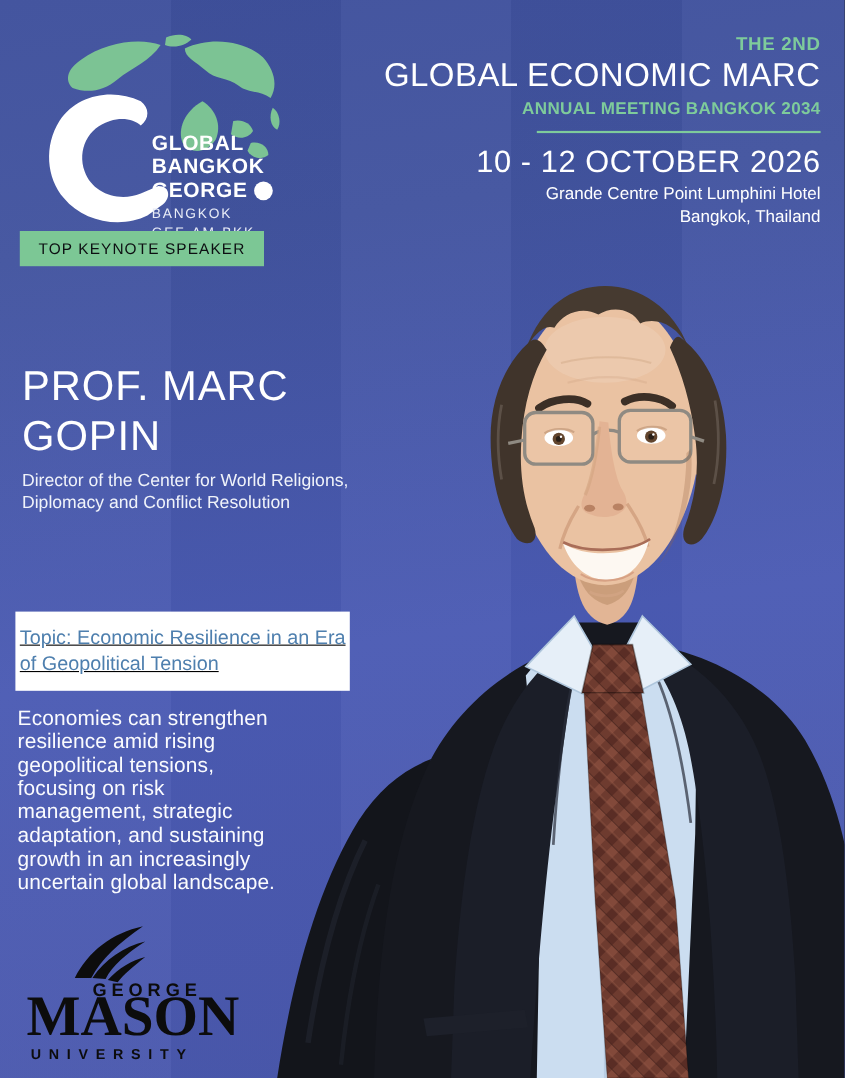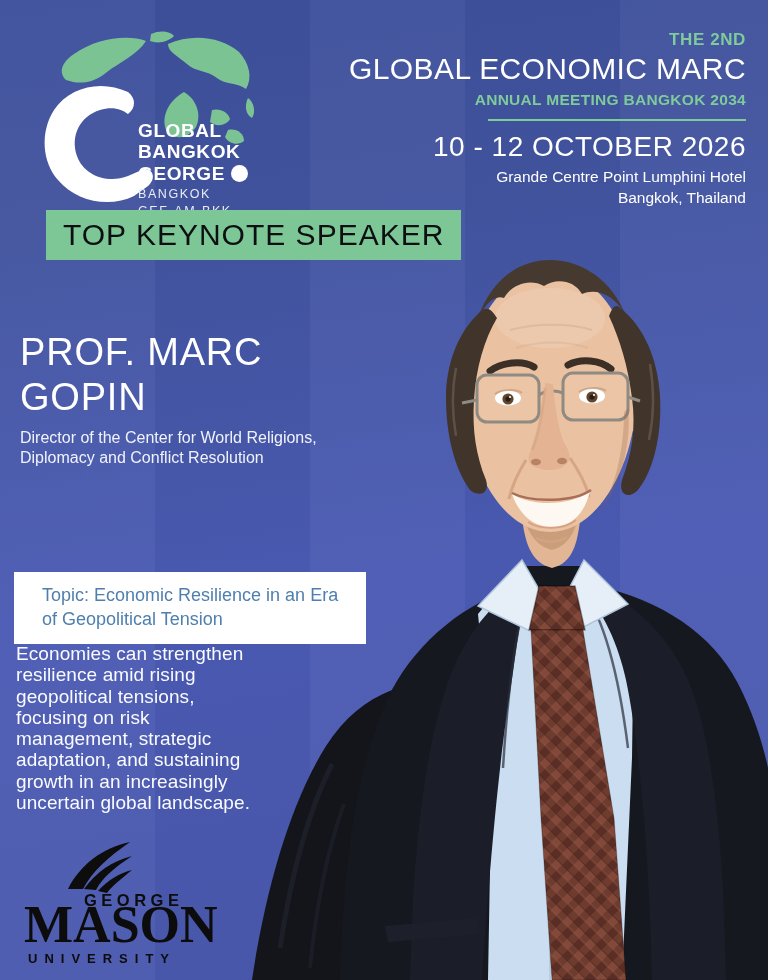--- a/index.html
+++ b/index.html
@@ -23,30 +23,30 @@
   .header-right{position:absolute;right:22px;top:30px;text-align:right;z-index:2;}
   .edition{color:#7ECB9B;font-size:17px;font-weight:600;letter-spacing:.6px;}
   .event-title{color:#fff;font-size:30px;font-weight:500;letter-spacing:.4px;margin-top:2px;}
   .event-meeting,.event-code{color:#7ECB9B;font-size:15.5px;font-weight:600;letter-spacing:.3px;line-height:1.25;}
   .event-meeting{margin-top:4px;}
   .hr-green{width:258px;border:0;border-top:2px solid #7ECB9B;margin:10px 0 10px auto;}
   .event-dates{color:#fff;font-size:28px;font-weight:500;letter-spacing:.5px;}
   .event-venue{color:#fff;font-size:15.5px;line-height:1.3;margin-top:4px;}
   
   .badge{position:absolute;left:18px;top:210px;z-index:3;background:#7CC795;color:#0D0F12;
-    font-size:30px;font-weight:500;letter-spacing:1px;padding:8px 17px;margin-left:28px;}
+    font-size:14px;font-weight:500;letter-spacing:1px;padding:8px 17px;}
   
   .speaker-name{position:absolute;left:20px;top:330px;z-index:3;color:#fff;
     font-size:38px;font-weight:400;letter-spacing:.8px;line-height:1.18;}
   .speaker-role{position:absolute;left:20px;top:428px;z-index:3;color:#F0F3FA;
     font-size:16px;line-height:1.28;}
   .session-title{position:absolute;left:20px;top:490px;z-index:3;color:#1B2248;
     font-size:19.5px;font-weight:700;letter-spacing:.2px;line-height:1.25;}
-  .topic-box{position:absolute;left:14px;top:572px;z-index:3;background:#fff;
-    padding:12px 28px;max-width:352px;}
+  .topic-box{position:absolute;left:14px;top:556px;z-index:3;background:#fff;
+    padding:12px 4px;max-width:352px;text-decoration:underline;}
   .topic-text{color:#4E7FAE;font-size:18px;font-weight:500;line-height:1.32;}
   .abstract{position:absolute;left:16px;top:643px;z-index:3;color:#FAFBFE;
     font-size:19px;line-height:1.12;letter-spacing:.1px;}
   
   .gmu{position:absolute;left:22px;top:845px;width:210px;height:125px;z-index:3;color:#0C0C0C;}
   .gmu .feather{position:absolute;left:40px;top:-4px;}
   .gmu .george{position:absolute;left:62px;top:46px;font-size:16.5px;font-weight:700;letter-spacing:4.5px;}
   .gmu .mason{position:absolute;left:2px;top:58px;font-family:"Liberation Serif",serif;
     font-size:52px;font-weight:700;line-height:.85;letter-spacing:0px;}
   .gmu .university{position:absolute;left:6px;top:106px;font-size:13px;font-weight:700;letter-spacing:7px;}

